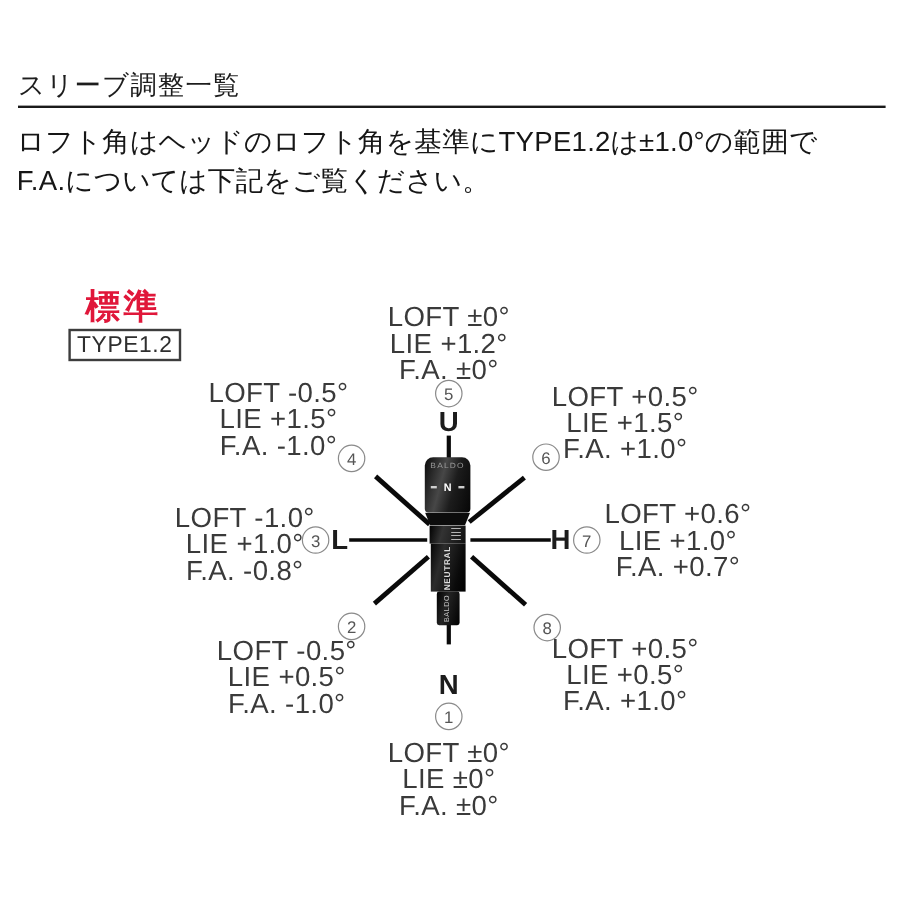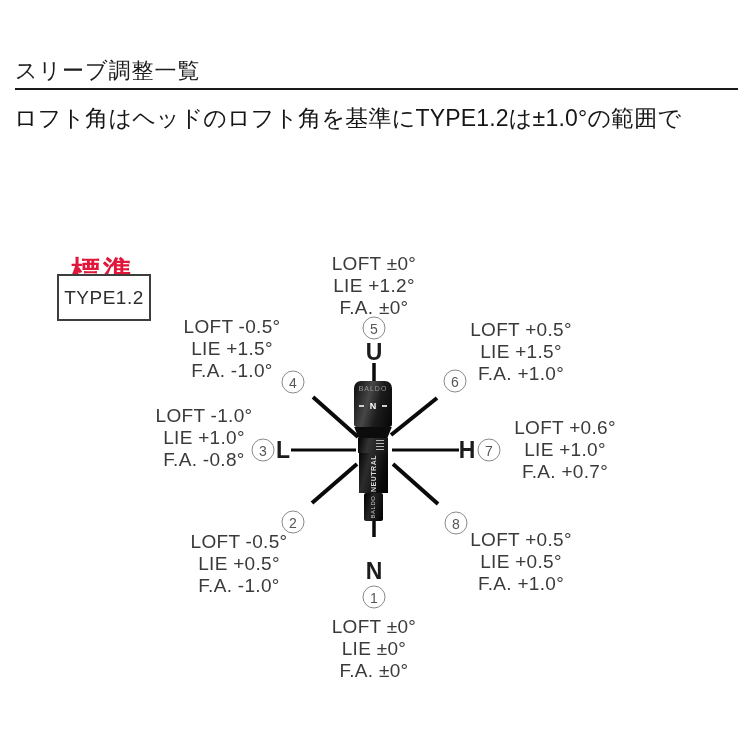--- a/index.html
+++ b/index.html
@@ -14,32 +14,32 @@
     font-size:22px; letter-spacing:1px; color:#1d1d1d;text-align:center;
   }
   .title-rule {
     position:absolute; left:15px; top:88px; width:723px; height:2px; background:#1a1a1a;
   }
   .intro {
     position:absolute; left:14px; top:102px;
     font-size:23px; line-height:32px; color:#161616; letter-spacing:0.2px;
   }
   .standard-label {
-    position:absolute; left:71px; top:252px;
+    position:absolute; left:71px; top:236px;
     font-size:29px; font-weight:700; letter-spacing:3px;
   }
   .type-box {
-    position:absolute; left:57px; top:274px; width:94px; height:47px;
+    position:absolute; left:57px; top:274px; width:94px; height:27px;
     border:2px solid #3d3d3d; display:flex; align-items:center; justify-content:center;
     font-size:19px; color:#2e2e2e; letter-spacing:0.5px; background:#fff;
   }
   svg.lines { position:absolute; left:0; top:0; }
   .pos-block {
     position:absolute; transform:translateX(-50%);
-    text-align:center; font-size:19px; line-height:22px; color:#3a3a3a;
+    text-align:center; font-size:23px; line-height:22px; color:#3a3a3a;
     white-space:nowrap; letter-spacing:0.3px;
   }
   .num-circle {
     position:absolute; transform:translate(-50%,-50%);
     width:23px; height:23px; border:1.5px solid #8a8a8a; border-radius:50%;
     display:flex; align-items:center; justify-content:center;
     font-size:14px; color:#555; background:#fff;
   }
   .dir-letter {
     position:absolute; transform:translate(-50%,-50%);
@@ -95,20 +95,21 @@
 </head>
 <body>
 
 <div class="page">
 
   <div class="doc-title">スリーブ調整一覧</div>
   <div class="title-rule"></div>
 
   <div class="intro">
     <div>ロフト角はヘッドのロフト角を基準にTYPE1.2は±1.0°の範囲で</div>
+    <div>F.A.については下記をご覧ください。</div>
   </div>
 
   <div class="standard-label" style="color:#e0173a;">標準</div>
   <div class="type-box">TYPE1.2</div>
 
   <svg class="lines" width="750" height="750" viewBox="0 0 750 750">
     <line x1="374" y1="363" x2="374" y2="382" stroke="#0a0a0a" stroke-width="3.5"></line>
     <line x1="374" y1="519" x2="374" y2="537" stroke="#0a0a0a" stroke-width="3.5"></line>
     <line x1="291" y1="450" x2="356" y2="450" stroke="#0a0a0a" stroke-width="3"></line>
     <line x1="392" y1="450" x2="459" y2="450" stroke="#0a0a0a" stroke-width="3"></line>
@@ -152,21 +153,21 @@
   </div>
   <div class="num-circle" style="left:293px; top:382px;">4</div>
 
   <div class="pos-block" style="left:521px; top:319px;">
     <div>LOFT +0.5°</div>
     <div>LIE +1.5°</div>
     <div>F.A. +1.0°</div>
   </div>
   <div class="num-circle" style="left:455px; top:381px;">6</div>
 
-  <div class="pos-block" style="left:204px; top:405px;">
+  <div class="pos-block" style="left:204px; top:420px;">
     <div>LOFT -1.0°</div>
     <div>LIE +1.0°</div>
     <div>F.A. -0.8°</div>
   </div>
   <div class="num-circle" style="left:263px; top:450px;">3</div>
   <div class="dir-letter" style="left:283px; top:450px;">L</div>
 
   <div class="pos-block" style="left:565px; top:417px;">
     <div>LOFT +0.6°</div>
     <div>LIE +1.0°</div>

